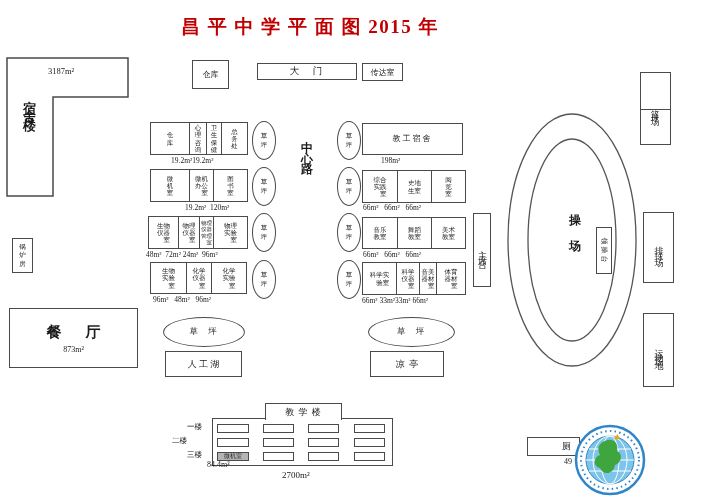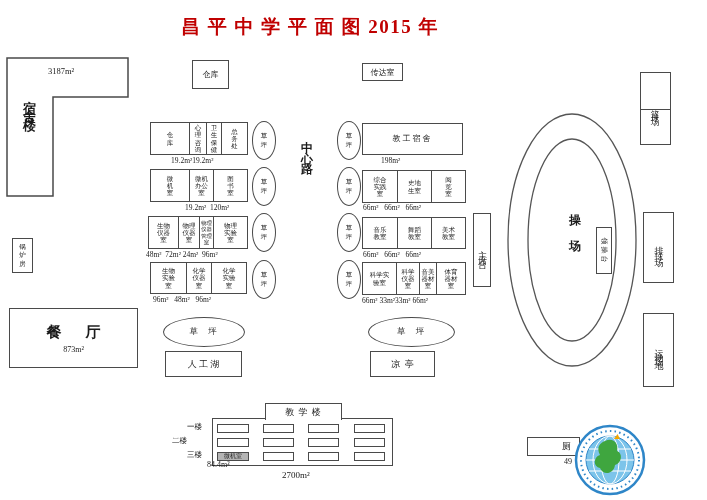--- a/index.html
+++ b/index.html
@@ -3,21 +3,21 @@
 <meta charset="utf-8">
 <style>
   html,body{margin:0;padding:0;background:#fff;}
   #map{position:relative;width:707px;height:500px;background:#fff;overflow:hidden;
        font-family:"Liberation Serif","DejaVu Serif",serif;color:#1a1a1a;}
   .t{position:absolute;white-space:pre-line;}
   .box{position:absolute;border:1px solid #4a4a4a;background:#fff;box-sizing:border-box;
        display:flex;align-items:center;justify-content:center;text-align:center;}
   .row{position:absolute;border:1px solid #4a4a4a;background:#fff;box-sizing:border-box;
        display:flex;align-items:stretch;}
-  .cell{display:flex;align-items:center;justify-content:center;text-align:center;
+  .cell{display:flex;align-items:center;justify-content:center;text-align:right;
         font-size:6.5px;line-height:1.12;white-space:pre-line;box-sizing:border-box;}
   .bl{border-left:1px solid #4a4a4a;}
   .areas{position:absolute;font-size:7.5px;white-space:pre;text-align:right;}
   .oval{position:absolute;border:1px solid #4a4a4a;border-radius:50%;background:#fff;
         display:flex;align-items:center;justify-content:center;text-align:center;
         font-size:6.5px;line-height:1.3;white-space:pre-line;}
   .vtext{writing-mode:vertical-lr;text-orientation:upright;}
   .cls{position:absolute;border:1px solid #4a4a4a;background:#fff;box-sizing:border-box;}
   .rot{position:absolute;left:50%;top:50%;transform:translate(-50%,-50%) rotate(90deg);
        font-size:7px;white-space:nowrap;letter-spacing:2px;}
@@ -37,20 +37,23 @@
   </svg>
 
   <div class="t" style="left: 145px; top: 14px; width: 330px; text-align: center; font-size: 19px; font-weight: bold; letter-spacing: 1.5px; color: rgb(192, 0, 0);">昌 平 中 学 平 面 图 2015 年</div>
 
   <div class="t" style="left:48px;top:66px;font-size:8.5px;">3187m²</div>
   <div class="t vtext" style="left:20px;top:90px;font-size:13px;font-weight:600;letter-spacing:9px;">宿舍楼</div>
 
   <div class="box" style="left:192px;top:60px;width:37px;height:29px;font-size:8px;">
     <span>仓库</span>
   </div>
+  <div class="box" style="left:257px;top:63px;width:100px;height:17px;font-size:9.5px;letter-spacing:2px;">
+    <span>大　门</span>
+  </div>
   <div class="box" style="left:362px;top:63px;width:41px;height:18px;font-size:8px;">
     <span>传达室</span>
   </div>
 
   <div class="row" style="left:150px;top:122px;width:98px;height:33px;">
     <div class="cell" style="width:38px;">仓
 库</div>
     <div class="cell bl" style="width:17px;">心
 理
 咨
@@ -203,21 +206,21 @@
 
   <div class="oval" style="left:163px;top:317px;width:80px;height:28px;">
     <span class="lawnh">草  坪</span>
   </div>
   <div class="box" style="left:165px;top:351px;width:77px;height:26px;font-size:9px;white-space:pre;">
     <span>人 工 湖</span>
   </div>
   <div class="oval" style="left:368px;top:317px;width:85px;height:28px;">
     <span class="lawnh">草  坪</span>
   </div>
-  <div class="box" style="left:370px;top:351px;width:65px;height:26px;font-size:9px;white-space:pre;">
+  <div class="box" style="left:370px;top:351px;width:74px;height:26px;font-size:9px;white-space:pre;">
     <span>凉  亭</span>
   </div>
 
   <div class="box" style="left:212px;top:418px;width:181px;height:48px;"></div>
   <div class="box" style="left:265px;top:403px;width:77px;height:17px;border-bottom:none;font-size:9px;letter-spacing:1px;z-index:3;">
     <span>教 学 楼</span>
   </div>
   <div class="t" style="left:187px;top:422px;font-size:7.5px;">一楼</div>
   <div class="t" style="left:172px;top:436px;font-size:7.5px;text-align:right;">二楼</div>
   <div class="t" style="left:187px;top:450px;font-size:7.5px;">三楼</div>

